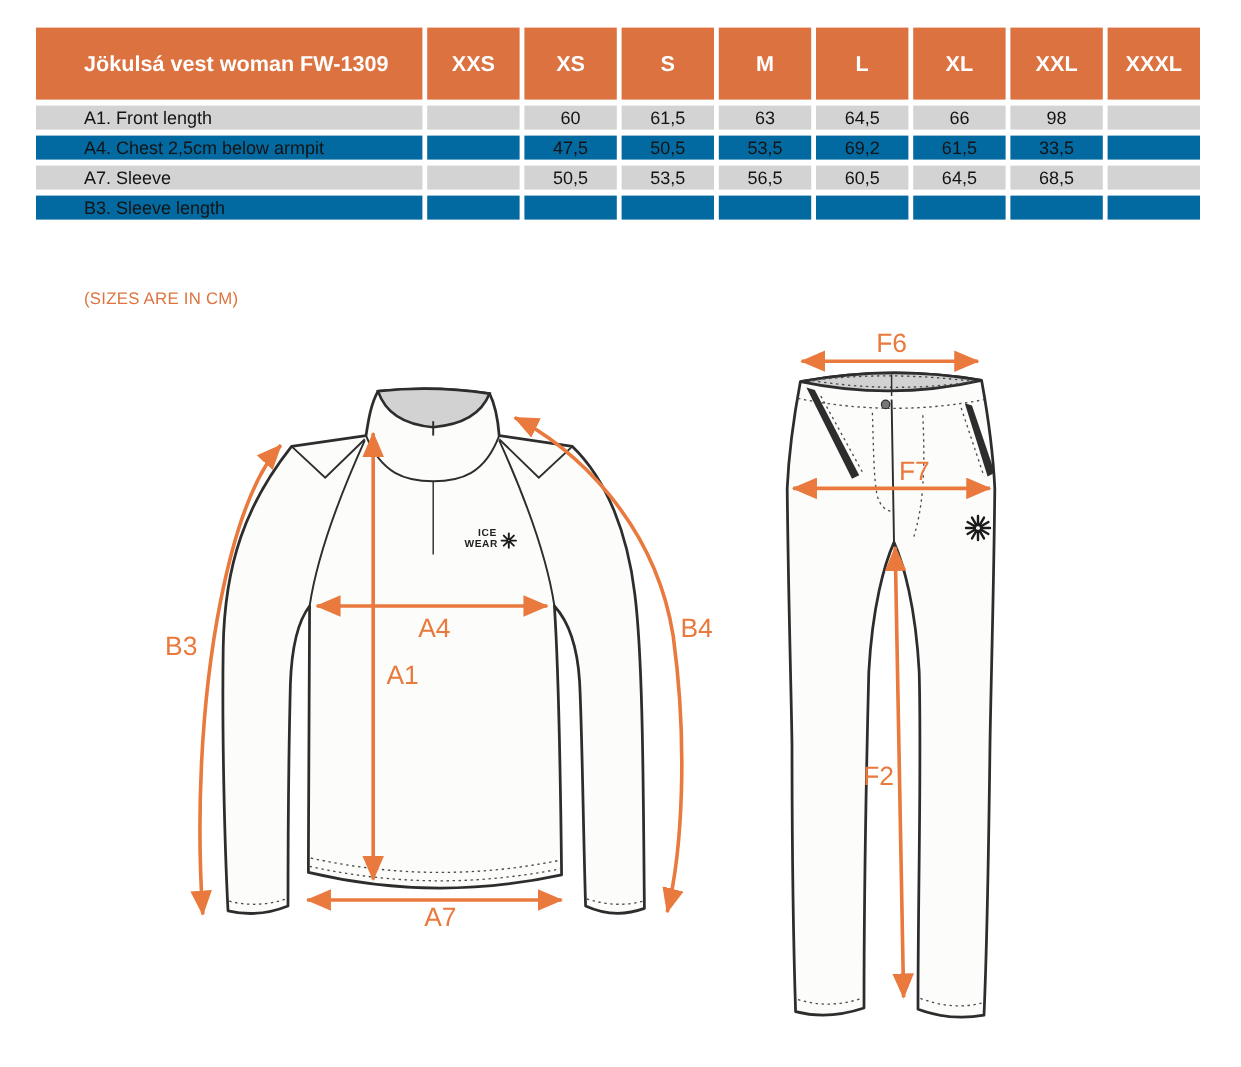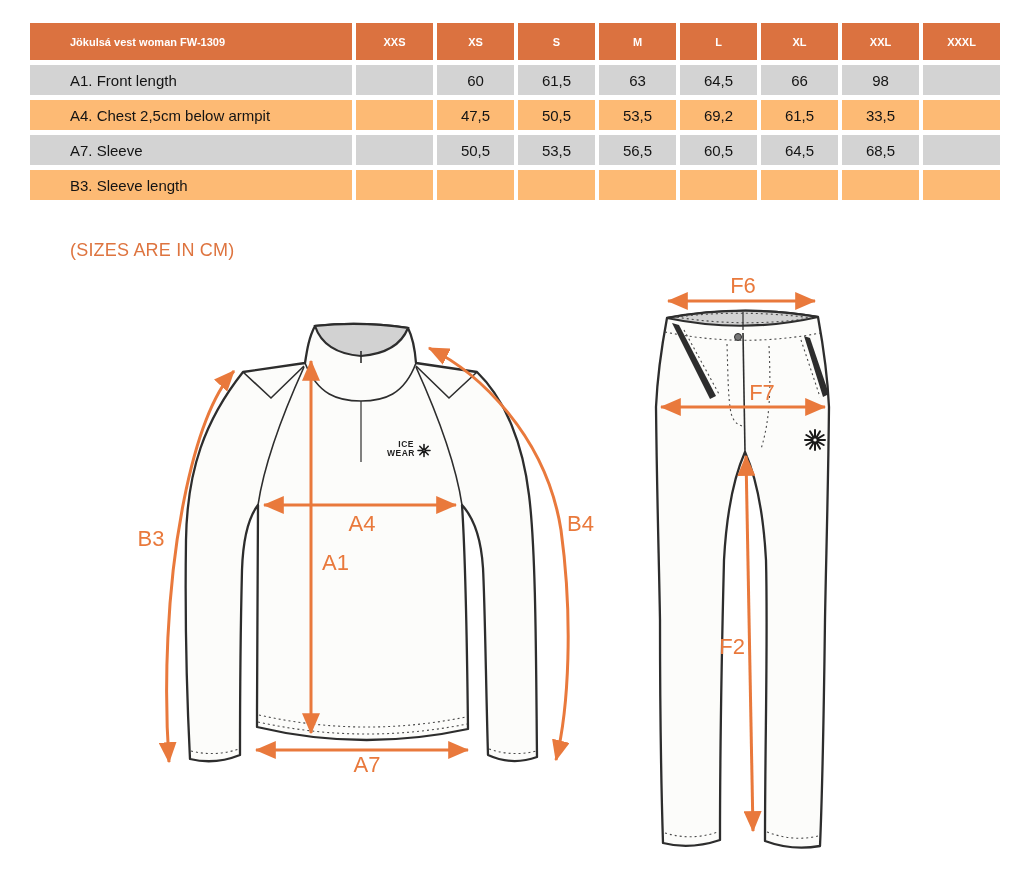--- a/index.html
+++ b/index.html
@@ -6,34 +6,34 @@
   body{
     width:1034px;height:889px;position:relative;background:#ffffff;
     font-family:"Liberation Sans", sans-serif;overflow:hidden;
   }
   
   .size-table{
     position:absolute;left:26px;top:18px;
     border-collapse:separate;border-spacing:4px 5px;table-layout:fixed;
   }
   .size-table th{
-    background:#DB7240;color:#ffffff;font-weight:bold;font-size:11px;
-    height:37px;text-align:center;padding:0;
+    background:#DB7240;color:#ffffff;font-weight:bold;font-size:18px;
+    height:60px;text-align:center;padding:0;
   }
   .size-table th.row-head{text-align:left;padding-left:40px;}
   .size-table td{
-    height:30px;text-align:center;font-size:15px;color:#141414;padding:0;
+    height:20px;text-align:center;font-size:15px;color:#141414;padding:0;
   }
   .size-table td.row-head{text-align:left;padding-left:40px;}
   .size-table tr.dark td{background:#D3D3D3;}
-  .size-table tr.light td{background:#fdba74;}
+  .size-table tr.light td{background:#0369a1;}
   
   .units-note{
     position:absolute;left:70px;top:240px;
-    color:#DE743F;font-size:18px;font-weight:500;letter-spacing:.2px;
+    color:#DE743F;font-size:14px;font-weight:500;letter-spacing:.2px;
   }
   
   .diagram-svg{position:absolute;left:0;top:0;}
   .outline{fill:#FCFCFA;stroke:#2D2D2D;stroke-width:2.3;stroke-linejoin:round;}
   .seam{fill:none;stroke:#2D2D2D;stroke-width:1.6;}
   .thin{fill:none;stroke:#2D2D2D;stroke-width:1.2;}
   .stitch{fill:none;stroke:#4A4A4A;stroke-width:1.1;stroke-dasharray:2 3;}
   .grayfill{fill:#D2D2D2;stroke:#2D2D2D;stroke-width:2.2;}
   .arrow{fill:none;stroke:#E9793C;stroke-width:3;}
   .dim-label{fill:#E9793C;font-size:22px;font-weight:500;font-family:"Liberation Sans",sans-serif;}

